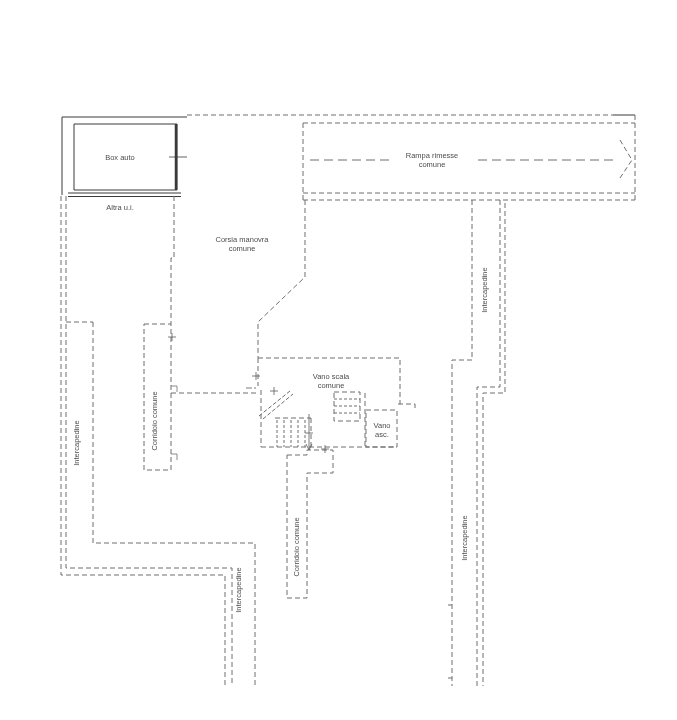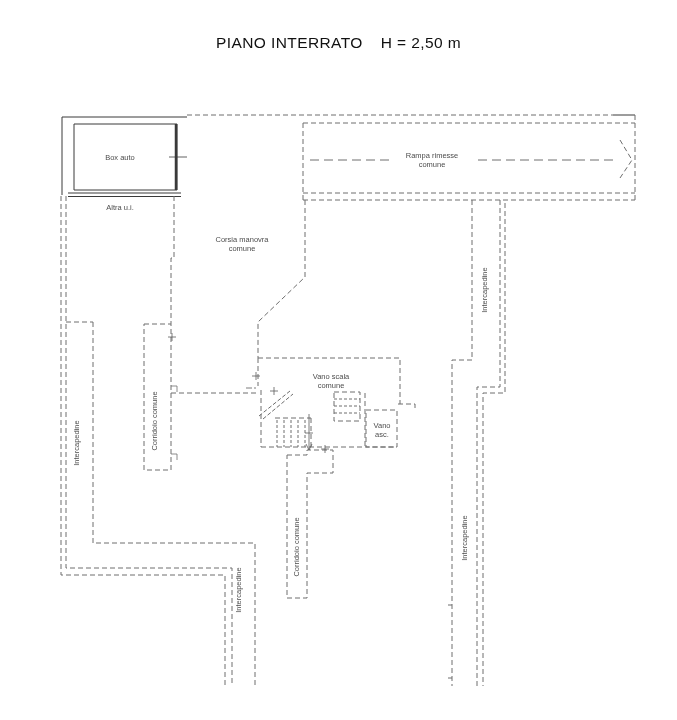--- a/index.html
+++ b/index.html
@@ -16,21 +16,20 @@
   text{
     font-family:"Liberation Sans", sans-serif;
     font-size:7.5px;fill:#4d4d4d;
   }
 </style>
 </head>
 <body>
 
 <div class="stage">
 
-  <div class="plan-title"><span>PIANO INTERRATO</span><span class="gap"></span><span>H = 2,50 m</span></div>
 
   <svg width="677" height="720" viewBox="0 0 677 720">
 
     <g stroke="#3a3a3a" stroke-width="1" fill="none">
       <path d="M62 117 H187 M62 117 V195"></path>
       <path d="M74 124 H177 V190 H74 Z"></path>
       <path d="M176 124 V190" stroke-width="2.5"></path>
       <path d="M68 193 H181 M68 196.5 H181"></path>
       <path d="M169 157 H187" stroke-width="0.8"></path>
       <path d="M613 115 H635"></path>

